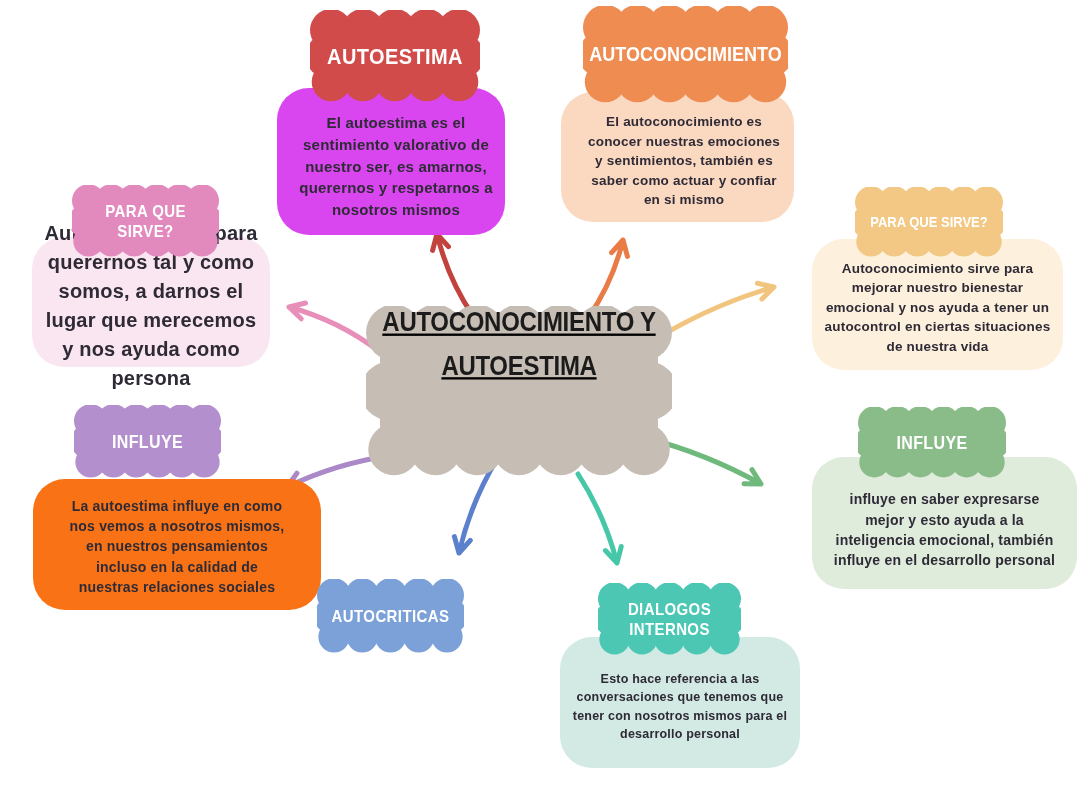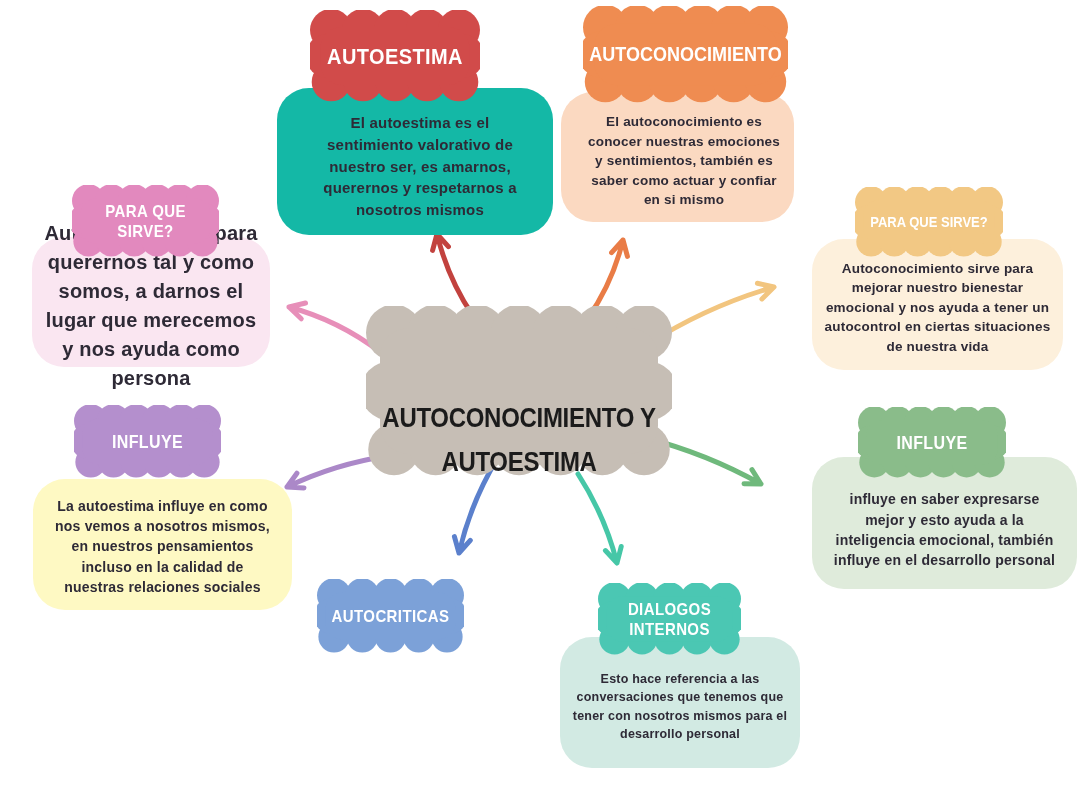--- a/index.html
+++ b/index.html
@@ -53,23 +53,24 @@
     font-weight: 700;
     color: #2e2a36;
     letter-spacing: 0.2px;
     line-height: 1.45;
   }
   .center-cloud {
     position: absolute;
     left: 366px; top: 306px;
     width: 306px; height: 170px;
     display: flex;
-    align-items: flex-end;
+    align-items: flex-start;
     justify-content: center;
     z-index: 3;
+    text-decoration: underline;
   }
   .center-cloud .cloud-label {
     color: #1b1b1b;
     font-size: 24px;
     letter-spacing: -0.3px;
     width: 285px;
     line-height: 1.55;
     transform: scaleY(1.18);
   }
 </style>
@@ -82,21 +83,21 @@
       <path d="M 473 316 Q 447.67484775846975 278.21592049628157 437 234 M 448.4238258022029 246.58952755431764 L 437 234 L 432.57859727336836 250.41496871544183" fill="none" stroke="#c2423e" stroke-width="5" stroke-linecap="round" stroke-linejoin="round"></path>
       <path d="M 588 318 Q 612.7988696677361 282.27513382526615 623 240 M 627.4232967660771 256.41445843514833 L 623 240 L 611.577626937738 252.59084562793583" fill="none" stroke="#e97c46" stroke-width="5" stroke-linecap="round" stroke-linejoin="round"></path>
       <path d="M 380 352 Q 338.9326908646961 320.53611402917016 289 307 M 305.53165423190325 303.0371212033679 L 289 307 L 301.26673842498843 318.76975481532696" fill="none" stroke="#e78fb9" stroke-width="5" stroke-linecap="round" stroke-linejoin="round"></path>
       <path d="M 648 344 Q 706.8783213014456 306.3889207716164 774 287 M 761.9289168732499 298.9703363422708 L 774 287 L 757.4052752418786 283.3101341213817" fill="none" stroke="#f2c57f" stroke-width="5" stroke-linecap="round" stroke-linejoin="round"></path>
       <path d="M 388 456 Q 335.1526347464109 463.8521325608871 287 487 M 296.9148147587629 473.19071152088503 L 287 487 L 303.97711285243224 487.8818385315799" fill="none" stroke="#ab88c8" stroke-width="5" stroke-linecap="round" stroke-linejoin="round"></path>
       <path d="M 646 438 Q 706.4711254108329 453.5721864729179 761 484 M 744.0006845690093 483.8474389378621 L 761 484 L 751.9436063816564 469.61314020956536" fill="none" stroke="#6fb97c" stroke-width="5" stroke-linecap="round" stroke-linejoin="round"></path>
       <path d="M 497 459 Q 470.58311947436675 503.0016865960206 459 553 M 454.427142576485 536.6265771756727 L 459 553 L 470.30703481833143 540.3054750535106" fill="none" stroke="#5b80cc" stroke-width="5" stroke-linecap="round" stroke-linejoin="round"></path>
       <path d="M 578 474 Q 604.8273678662594 515.28913093501 617 563 M 605.4145774049488 550.5590200026655 L 617 563 L 621.2090931477694 546.5293128597074" fill="none" stroke="#46c7a7" stroke-width="5" stroke-linecap="round" stroke-linejoin="round"></path>
     </svg>
 
-  <div class="node-box" style="left: 277px; top: 88px; width: 276px; height: 147px; padding-top: 18px; background: #14b8a6; padding-left: 22px;">
+  <div class="node-box" style="left: 277px; top: 88px; width: 228px; height: 147px; padding-top: 18px; background: #d946ef; padding-left: 22px;">
     <p style="font-size:15px; width:200px;">El autoestima es el sentimiento valorativo de nuestro ser, es amarnos, querernos y respetarnos a nosotros mismos</p>
   </div>
   <div class="node-cloud" style="left:310px; top:10px; width:170px; height:92px;">
       <svg width="170" height="92" viewBox="0 0 170 92">
         <circle cx="21.16" cy="20.102" r="21.16" fill="#d14b4a"></circle>
         <circle cx="21.16" cy="71.898" r="19.467200000000002" fill="#d14b4a"></circle>
         <circle cx="53.08" cy="20.102" r="21.16" fill="#d14b4a"></circle>
         <circle cx="53.08" cy="71.898" r="19.467200000000002" fill="#d14b4a"></circle>
         <circle cx="85" cy="20.102" r="21.16" fill="#d14b4a"></circle>
         <circle cx="85" cy="71.898" r="19.467200000000002" fill="#d14b4a"></circle>
@@ -176,21 +177,21 @@
         <circle cx="108.74000000000001" cy="54.705" r="14.812000000000001" fill="#f2c884"></circle>
         <circle cx="131.9" cy="15.295" r="16.1" fill="#f2c884"></circle>
         <circle cx="131.9" cy="54.705" r="14.812000000000001" fill="#f2c884"></circle>
         <circle cx="13.685" cy="35" r="16.905" fill="#f2c884"></circle>
         <circle cx="134.315" cy="35" r="16.905" fill="#f2c884"></circle>
         <rect x="8.05" y="12.880000000000003" width="131.9" height="44.239999999999995" rx="16.1" fill="#f2c884"></rect>
       </svg>
     <span class="cloud-label" style="font-size:13px; white-space:nowrap; letter-spacing:0;">PARA QUE SIRVE?</span>
   </div>
 
-  <div class="node-box" style="left: 33px; top: 479px; width: 259px; height: 131px; background: #fef9c3;">
+  <div class="node-box" style="left: 33px; top: 479px; width: 288px; height: 131px; background: #f97316;">
     <p style="font-size:14px; width:220px;">La autoestima influye en como nos vemos a nosotros mismos, en nuestros pensamientos incluso en la calidad de nuestras relaciones sociales</p>
   </div>
   <div class="node-cloud" style="left:74px; top:405px; width:147px; height:73px;">
       <svg width="147" height="73" viewBox="0 0 147 73">
         <circle cx="16.79" cy="15.950499999999998" r="16.79" fill="#b48fcd"></circle>
         <circle cx="16.79" cy="57.0495" r="15.4468" fill="#b48fcd"></circle>
         <circle cx="39.474000000000004" cy="15.950499999999998" r="16.79" fill="#b48fcd"></circle>
         <circle cx="39.474000000000004" cy="57.0495" r="15.4468" fill="#b48fcd"></circle>
         <circle cx="62.158" cy="15.950499999999998" r="16.79" fill="#b48fcd"></circle>
         <circle cx="62.158" cy="57.0495" r="15.4468" fill="#b48fcd"></circle>

